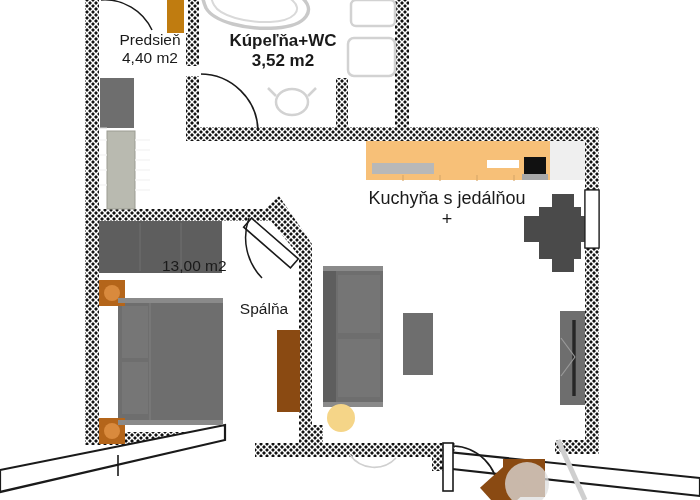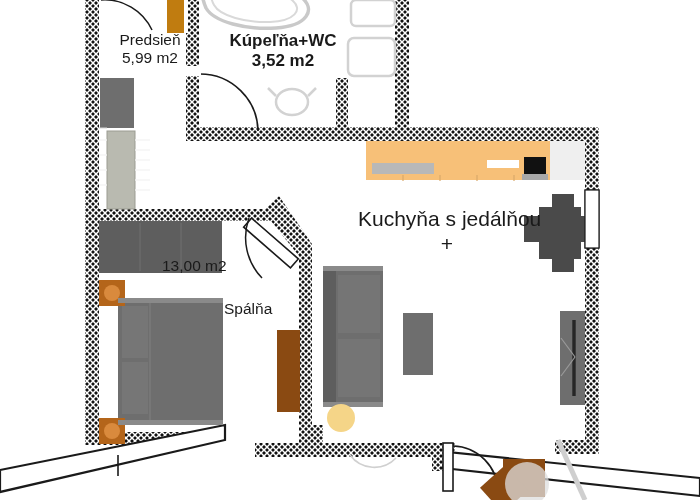--- a/index.html
+++ b/index.html
@@ -48,37 +48,37 @@
   }
   #label-kupelna {
     left: 216px;
     top: 31px;
     width: 134px;
     font-size: 17px;
     font-weight: bold;
   }
   #label-kuchyna {
     left: 358px;
-    top: 207px;
+    top: 188px;
     width: 178px;
-    font-size: 21px;
+    font-size: 18px;
   }
   #label-spalna-area {
     left: 162px;
     top: 257px;
     width: 92px;
     font-size: 15.5px;
     text-align: left;
   }
   #label-spalna-name {
     left: 224px;
     top: 300px;
     width: 80px;
     font-size: 15.5px;
-    text-align: left;
+    text-align: center;
   }
 </style>
 </head>
 <body>
 
 <div id="plan-root">
 
   <svg id="plan-svg" viewBox="0 0 700 500">
     <defs>
       <pattern id="wallHatch" width="6" height="6" patternUnits="userSpaceOnUse">
@@ -253,21 +253,21 @@
     </g>
 
     <g>
       <line x1="99" y1="128" x2="107" y2="128" stroke="#d5d5d5" stroke-width="1"></line>
       <path d="M 350,455 A 30,30 0 0 0 396,458" fill="none" stroke="#d0d0d0" stroke-width="1.6"></path>
     </g>
   </svg>
 
   <div class="room-label" id="label-predsien">
     <span class="ln">Predsieň</span>
-    <span class="ln">5,99 m2</span>
+    <span class="ln">4,40 m2</span>
   </div>
 
   <div class="room-label" id="label-kupelna">
     <span class="ln">Kúpeľňa+WC</span>
     <span class="ln">3,52 m2</span>
   </div>
 
   <div class="room-label" id="label-kuchyna">
     <span class="ln">Kuchyňa s jedálňou</span>
     <span class="ln">+</span>

